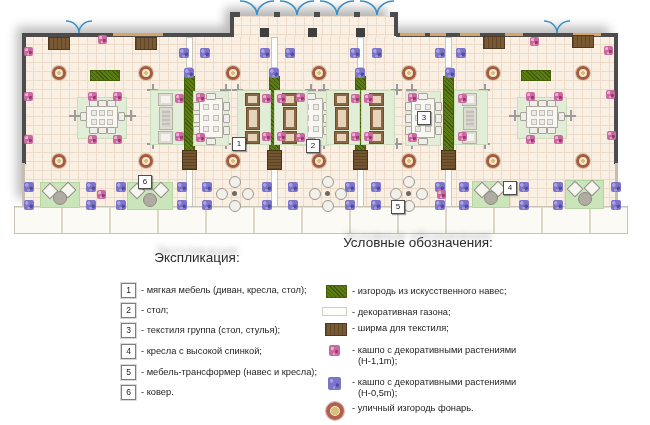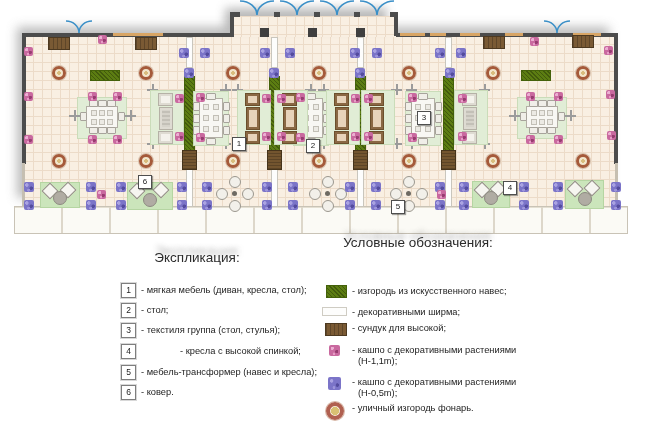--- a/index.html
+++ b/index.html
@@ -432,36 +432,36 @@
   <div>
     <div class="lg-title" style="left:197px;top:250px">Экспликация:</div>
     <div id="legend-left-items">
         <div class="lg-box" style="left: 121px; top: 283px;">1</div>
         <div class="lg-text" style="left: 141px; top: 285px;">- мягкая мебель (диван, кресла, стол);</div>
         <div class="lg-box" style="left: 121px; top: 303px;">2</div>
         <div class="lg-text" style="left: 141px; top: 305px;">- стол;</div>
         <div class="lg-box" style="left: 121px; top: 323px;">3</div>
         <div class="lg-text" style="left: 141px; top: 325px;">- текстиля группа (стол, стулья);</div>
         <div class="lg-box" style="left: 121px; top: 344px;">4</div>
-        <div class="lg-text" style="left: 141px; top: 346px; margin-left: 39px;">- кресла с высокой спинкой;</div>
+        <div class="lg-text" style="left: 141px; top: 346px;">- кресла с высокой спинкой;</div>
         <div class="lg-box" style="left: 121px; top: 365px;">5</div>
         <div class="lg-text" style="left: 141px; top: 367px;">- мебель-трансформер (навес и кресла);</div>
         <div class="lg-box" style="left: 121px; top: 385px;">6</div>
         <div class="lg-text" style="left: 141px; top: 387px;">- ковер.</div>
       </div>
   </div>
   <div>
     <div class="lg-title" style="left:418px;top:235px">Условные обозначения:</div>
     <div id="legend-right-items">
         <div class="leg-hedge" style="left: 326px; top: 285px; width: 19px; height: 11px;"></div>
         <div class="lg-text" style="left: 352px; top: 286px;">- изгородь из искусственного навес;</div>
         <div class="leg-screen" style="left: 322px; top: 307px; width: 23px; height: 7px;"></div>
-        <div class="lg-text" style="left: 352px; top: 307px;">- декоративными ширма;</div>
+        <div class="lg-text" style="left: 352px; top: 307px;">- декоративная газона;</div>
         <div class="leg-chest" style="left: 325px; top: 323px; width: 20px; height: 11px;"></div>
-        <div class="lg-text" style="left: 352px; top: 323px;">- сундук для высокой;</div>
+        <div class="lg-text" style="left: 352px; top: 323px;">- ширма для текстиля;</div>
         <div class="plant-pink" style="left: 329px; top: 345px; width: 11px; height: 11px;"></div>
         <div class="lg-text" style="left: 352px; top: 345px;">- кашпо с декоративными растениями</div>
         <div class="lg-text" style="left: 358px; top: 356px;">(H-1,1m);</div>
         <div class="plant-blue" style="left: 328px; top: 377px; width: 13px; height: 13px;"></div>
         <div class="lg-text" style="left: 352px; top: 377px;">- кашпо с декоративными растениями</div>
         <div class="lg-text" style="left: 358px; top: 388px;">(H-0,5m);</div>
         <div class="leg-lamp" style="left: 326px; top: 402px; width: 10px; height: 10px;"></div>
         <div class="lg-text" style="left: 352px; top: 403px;">- уличный изгородь фонарь.</div>
       </div>
   </div>

